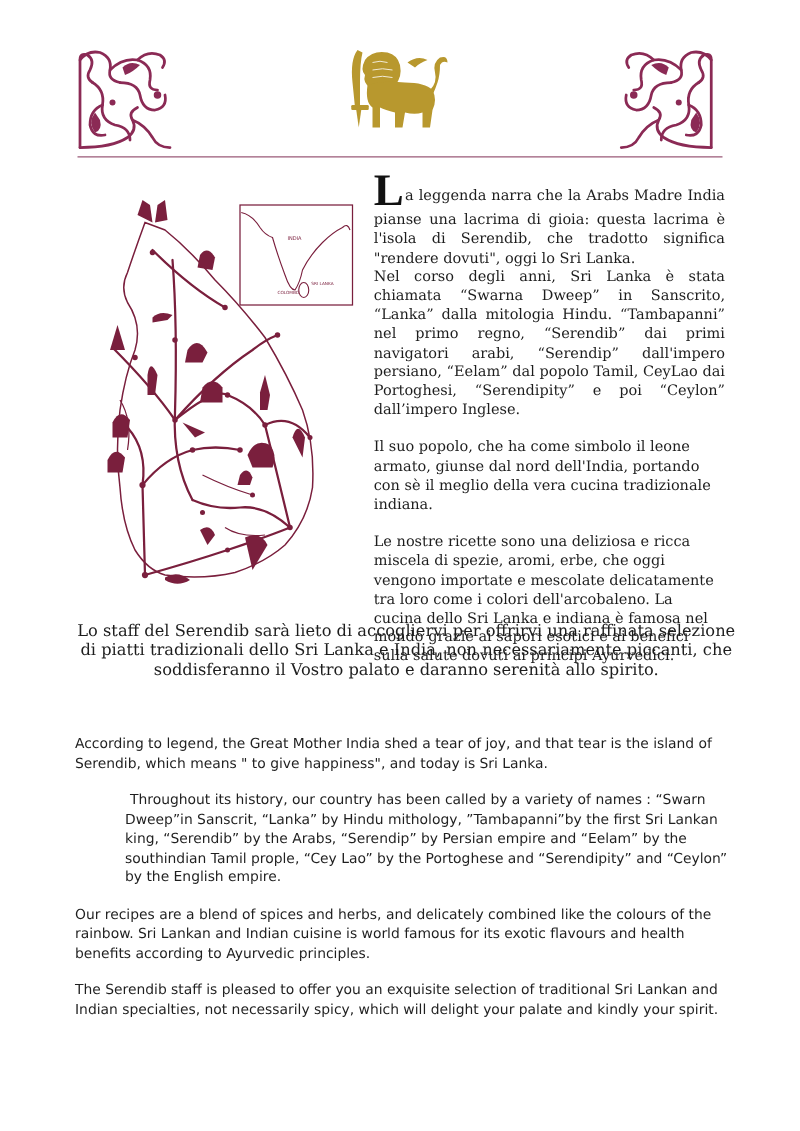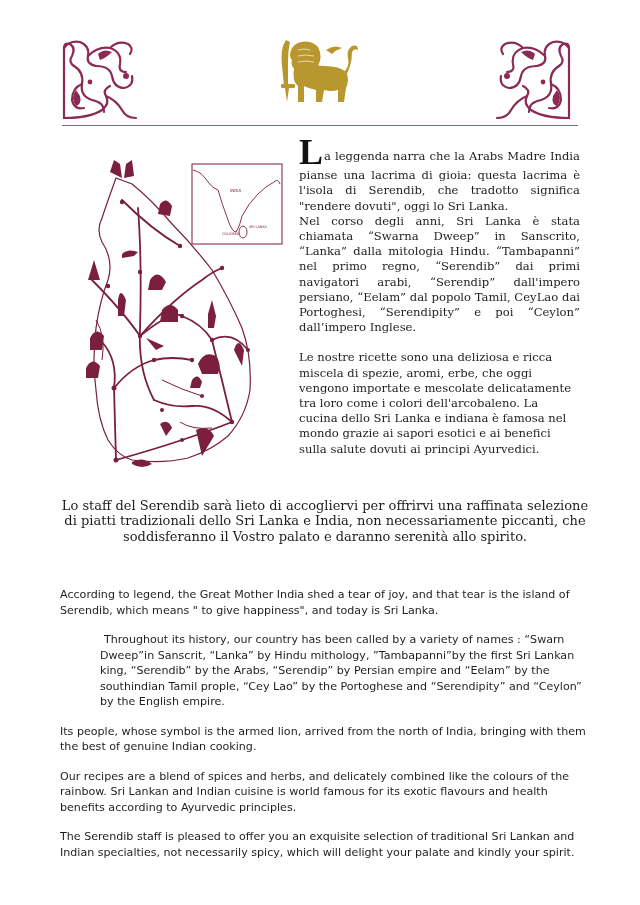--- a/index.html
+++ b/index.html
@@ -183,26 +183,26 @@
   </g>
 </svg>
 
 <div class="it-col">
   <p class="justify">
     <span class="dropcap">L</span>
     <span class="first-line">a leggenda narra che la Arabs Madre India</span>
   </p>
   <p class="justify" style="margin-top:4px;">pianse una lacrima di gioia: questa lacrima è l'isola di Serendib, che tradotto significa "rendere dovuti", oggi lo Sri Lanka.</p>
   <p class="justify">Nel corso degli anni, Sri Lanka è stata chiamata “Swarna Dweep” in Sanscrito, “Lanka” dalla mitologia Hindu. “Tambapanni” nel primo regno, “Serendib” dai primi navigatori arabi, “Serendip” dall'impero persiano, “Eelam” dal popolo Tamil, CeyLao dai Portoghesi, “Serendipity” e poi “Ceylon” dall’impero Inglese.</p>
+  <p class="gap">Il suo popolo, che ha come simbolo il leone armato, giunse dal nord dell'India, portando con sè il meglio della vera cucina tradizionale indiana.</p>
   <p class="gap">Le nostre ricette sono una deliziosa e ricca miscela di spezie, aromi, erbe, che oggi vengono importate e mescolate delicatamente tra loro come i colori dell'arcobaleno. La cucina dello Sri Lanka e indiana è famosa nel mondo grazie ai sapori esotici e ai benefici sulla salute dovuti ai principi Ayurvedici.</p>
 </div>
 
 <div class="it-full">
   <p>Lo staff del Serendib sarà lieto di accogliervi per offrirvi una raffinata selezione di piatti tradizionali dello Sri Lanka e India, non necessariamente piccanti, che soddisferanno il Vostro palato e daranno serenità allo spirito.</p>
 </div>
 
 <div class="en-block">
   <p>According to legend, the Great Mother India shed a tear of joy, and that tear is the island of Serendib, which means " to give happiness", and today is Sri Lanka.</p>
   <p class="indent">Throughout its history, our country has been called by a variety of names : “Swarn Dweep”in Sanscrit, “Lanka” by Hindu mithology, ”Tambapanni”by the first Sri Lankan king, “Serendib” by the Arabs, “Serendip” by Persian empire and “Eelam” by the southindian Tamil prople,  “Cey Lao” by the Portoghese and “Serendipity” and “Ceylon” by the English empire.</p>
-  <p>Its people, whose symbol is the armed lion, arrived from the north of India, bringing with them the best of genuine Indian cooking.</p>
   <p>Our recipes are a blend of spices and herbs, and delicately combined like the colours of the rainbow. Sri Lankan and Indian cuisine is world famous for its exotic flavours and health benefits according to Ayurvedic principles.</p>
   <p>The Serendib staff is pleased to offer you an exquisite selection of traditional Sri Lankan and Indian specialties, not necessarily spicy, which will delight your palate and kindly your spirit.</p>
 </div>
 
 </body></html>

